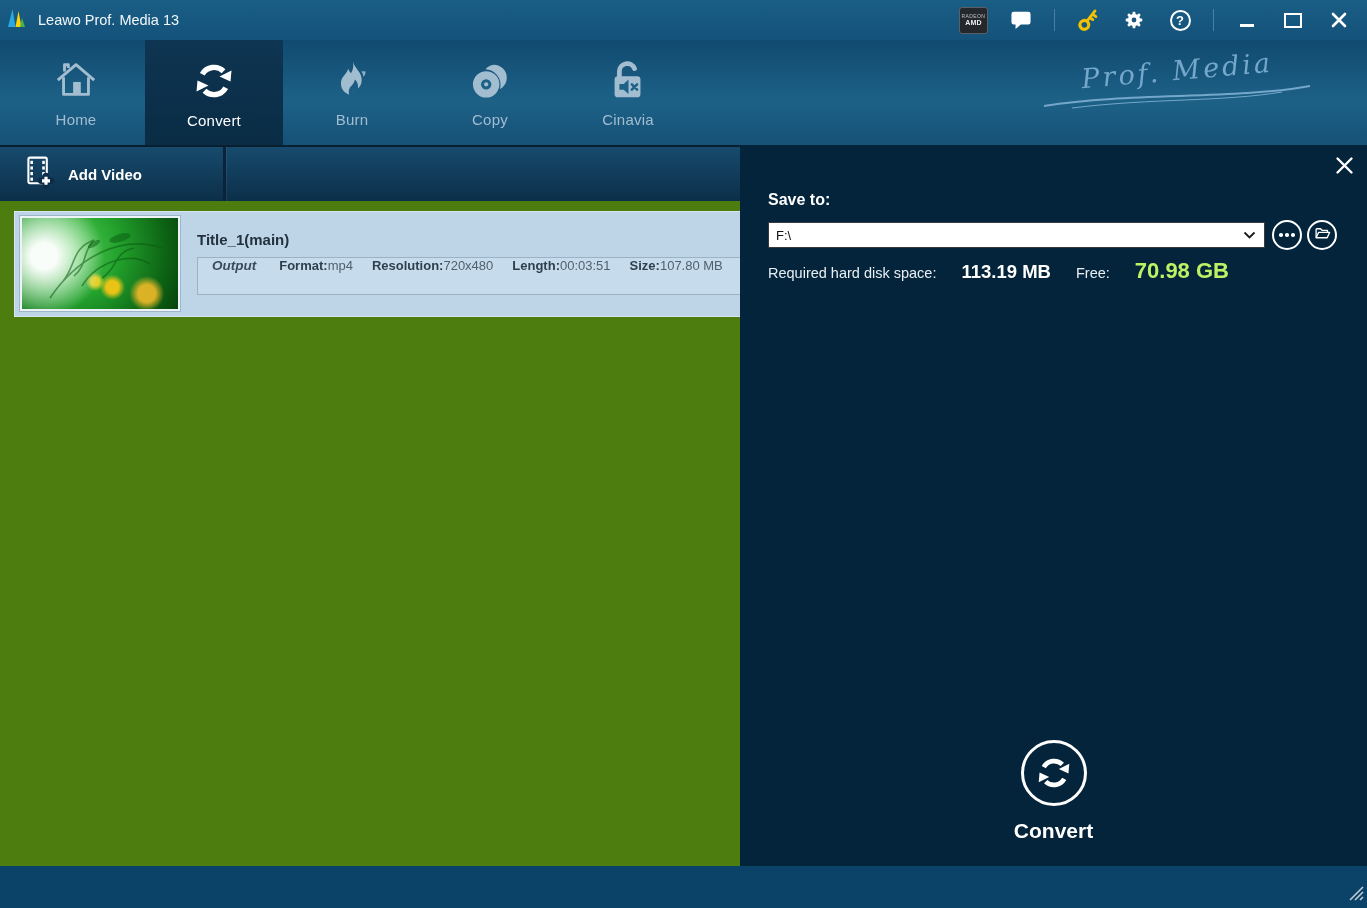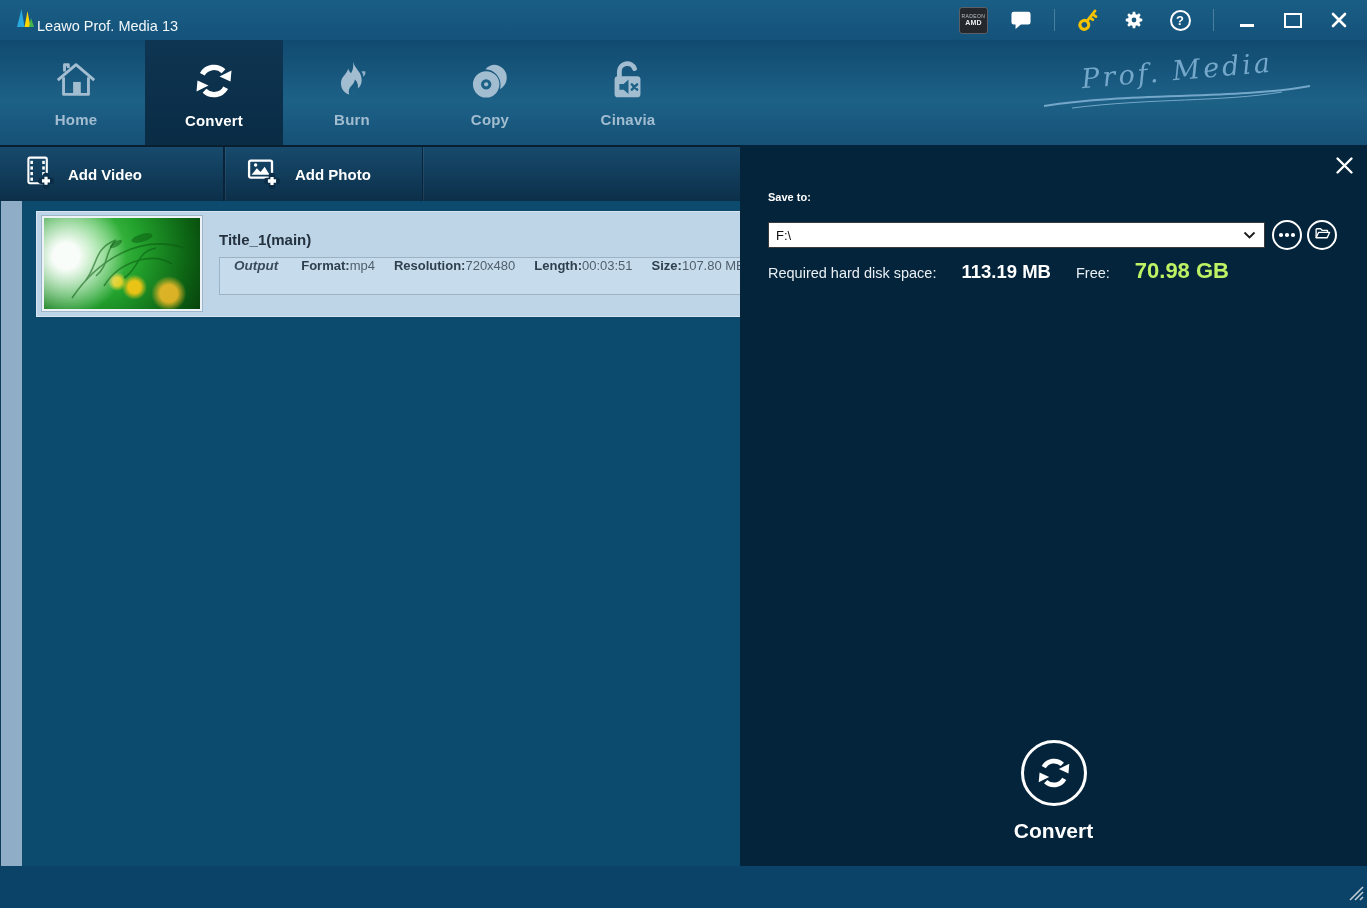--- a/index.html
+++ b/index.html
@@ -2,59 +2,59 @@
 <html><head>
 <meta charset="utf-8">
 <style>
   html,body{margin:0;padding:0;}
   body{width:1367px;height:908px;overflow:hidden;font-family:"Liberation Sans",sans-serif;}
   .window{position:relative;width:1367px;height:908px;background:#8fadc6;box-shadow:inset 0 0 0 1px #0e3b5c;}
 
   
   .titlebar{position:absolute;top:0;left:0;right:0;height:40px;
     background:linear-gradient(180deg,#1a5e85,#14527a);display:flex;align-items:center;z-index:6;}
-  .tb-left{display:flex;align-items:flex-end;padding-left:13px;}
+  .tb-left{display:flex;align-items:center;gap:10px;padding-left:4px;}
   .tb-title{color:#f2f7fa;font-size:14.5px;}
   .tb-right{margin-left:auto;display:flex;align-items:center;gap:20px;padding-right:15px;}
   .tb-icon{display:flex;align-items:center;justify-content:center;width:26px;height:28px;cursor:pointer;}
   .tb-sep{width:1px;height:22px;background:#4a7fa0;}
   .amd{width:27px;height:25px;background:#24282c;border:1px solid #5a6066;border-radius:3px;
     color:#b9c0c6;font-size:5px;display:flex;flex-direction:column;align-items:center;justify-content:center;line-height:1.25;letter-spacing:.4px;}
   .amd .l2{font-size:7px;font-weight:bold;color:#eceff1;letter-spacing:.2px;}
   .help-circle{width:21px;height:21px;border:2.6px solid #fff;border-radius:50%;color:#fff;
     font-weight:bold;font-size:13px;display:flex;align-items:center;justify-content:center;box-sizing:border-box;}
   .min-glyph{width:14px;height:3px;background:#fff;align-self:flex-end;margin-bottom:7px;}
   .max-glyph{width:14px;height:11px;border:2.6px solid #fff;}
 
   
   .nav{position:absolute;top:40px;left:0;right:0;height:105px;
     background:linear-gradient(180deg,#114a70 0%,#1d6187 58%,#165177 100%);display:flex;padding-left:7px;}
   .nav-tab{width:138px;height:105px;display:flex;flex-direction:column;align-items:center;justify-content:center;
     gap:7px;color:#a3bdd0;cursor:pointer;}
-  .nav-label{font-size:15px;font-weight:bold;letter-spacing:.2px;}
+  .nav-label{font-size:15px;font-weight:normal;letter-spacing:.2px;}
   .nav-tab.active{background:linear-gradient(180deg,#0e3552,#0a2c45);color:#fff;}
   .nav-tab svg{display:block;}
 
   .brand{position:absolute;top:55px;right:55px;width:270px;color:#74a7c9;pointer-events:none;text-align:center;}
   .brand-text{font-family:"DejaVu Serif",serif;font-style:italic;font-size:27px;letter-spacing:3px;
     transform:rotate(-5deg);display:inline-block;}
   .brand-swoosh{display:block;margin:-2px auto 0;}
 
   
   .subtoolbar{position:absolute;top:145px;left:0;width:740px;height:56px;box-sizing:border-box;
     background:linear-gradient(180deg,#174a6d,#0c2f49);border-top:2px solid #081f30;display:flex;}
   .stb-btn{display:flex;align-items:center;gap:14px;cursor:pointer;color:#fff;box-sizing:border-box;}
   .stb-label{font-size:15px;font-weight:bold;}
   .stb-w1{width:223px;padding-left:22px;}
   .stb-w2{width:254px;padding-left:20px;}
   .stb-w3{width:197px;padding-left:20px;}
   .stb-sep{width:1px;background:#09233a;box-shadow:1px 0 0 rgba(255,255,255,.07);}
 
   
-  .content{position:absolute;top:201px;left:0;width:740px;bottom:42px;background:#0c4a6e;margin-left:22px;}
+  .content{position:absolute;top:201px;left:0;width:740px;bottom:42px;background:#4d7c0f;}
   .media-row{position:absolute;left:14px;top:10px;width:1100px;height:106px;background:#bdd5e7;
     border:1px solid #d8e5f0;box-sizing:border-box;cursor:pointer;}
   .thumb{position:absolute;left:5px;top:4px;width:160px;height:95px;border:2px solid #edf2f7;
     outline:1px solid #9db6c9;box-sizing:border-box;overflow:hidden;
     background:
       radial-gradient(circle at 14% 42%, rgba(255,255,255,.97) 0 9%, rgba(255,255,255,0) 42%),
       radial-gradient(circle at 47% 70%, rgba(255,215,40,.85) 0 4%, rgba(255,215,40,0) 9%),
       radial-gradient(circle at 58% 76%, rgba(255,200,20,.9) 0 5.5%, rgba(255,200,20,0) 11%),
       radial-gradient(circle at 80% 83%, rgba(255,190,40,.85) 0 6%, rgba(255,190,40,0) 12%),
       radial-gradient(circle at 30% 35%, #56d059 0%, #23a22d 40%, #0d6414 78%, #07430d 100%);}
@@ -64,21 +64,21 @@
     background:#c6dcec;display:flex;align-items:flex-start;gap:19px;padding:0 14px;box-sizing:border-box;
     font-size:13px;color:#51606e;white-space:nowrap;}
   .info-output{font-weight:bold;font-style:italic;color:#394b5c;margin-right:4px;font-size:13.5px;}
   .info-pair{display:flex;align-items:baseline;}
   .info-label{font-weight:bold;color:#2e3f4e;}
 
   
   .panel{position:absolute;top:145px;left:740px;right:0;bottom:42px;background:#03243a;z-index:5;}
   .panel-close{position:absolute;top:9px;right:12px;width:22px;height:22px;cursor:pointer;
     display:flex;align-items:center;justify-content:center;}
-  .saveto{position:absolute;left:28px;top:46px;color:#fff;font-size:11px;font-weight:bold;}
+  .saveto{position:absolute;left:28px;top:46px;color:#fff;font-size:16px;font-weight:bold;}
   .path-select{position:absolute;left:28px;top:77px;width:497px;height:26px;background:#fff;
     border:1px solid #3a3a3a;box-sizing:border-box;display:flex;align-items:center;cursor:pointer;}
   .path-text{flex:1;padding-left:7px;font-size:13px;color:#111;}
   .path-chevron{padding-right:8px;display:flex;}
   .circle-btn{position:absolute;top:75px;width:30px;height:30px;border:2.2px solid #fff;border-radius:50%;
     display:flex;align-items:center;justify-content:center;cursor:pointer;box-sizing:border-box;gap:2.5px;}
   .btn-ellipsis{left:532px;}
   .btn-folder{left:567px;}
   .dot{width:3.6px;height:3.6px;border-radius:50%;background:#fff;}
   .req-line{position:absolute;left:28px;top:113px;display:flex;align-items:baseline;gap:25px;
@@ -242,32 +242,20 @@
           <path d="M30 27 v12 M24 33 h12" stroke="#0b2d47" stroke-width="8" stroke-linecap="round"></path>
           <path d="M30 28 v10 M25 33 h10" stroke="#fff" stroke-width="4"></path>
         </svg>
       </span>
       <span class="stb-label">Add Video</span>
     </div>
     <div class="stb-sep"></div>
 
     <div class="stb-sep"></div>
 
-    <div class="stb-btn stb-w3">
-      <span>
-        <svg width="36" height="36" viewBox="0 0 44 44">
-          <rect x="5" y="8" width="28" height="21" rx="2" fill="none" stroke="#fff" stroke-width="2.8"></rect>
-          <path d="M8 25.5 l6.5-8 4.5 4.5 5-6.5 6 10 z" fill="#fff"></path>
-          <circle cx="13" cy="13.5" r="2.1" fill="#fff"></circle>
-          <path d="M33 27 v12 M27 33 h12" stroke="#0b2d47" stroke-width="8" stroke-linecap="round"></path>
-          <path d="M33 28 v10 M28 33 h10" stroke="#fff" stroke-width="4"></path>
-        </svg>
-      </span>
-      <span class="stb-label">Add Photo</span>
-    </div>
     <div class="stb-sep"></div>
   </div>
 
   <div class="content">
     <div class="media-row">
       <div class="thumb">
         <svg width="160" height="95" viewBox="0 0 160 95" preserveAspectRatio="none">
           <g fill="none" stroke="#0a5a10" stroke-width="1.6" opacity=".55">
             <path d="M28 80 C 55 40 98 16 140 30"></path>
             <path d="M60 68 C 76 42 110 34 128 46"></path>

